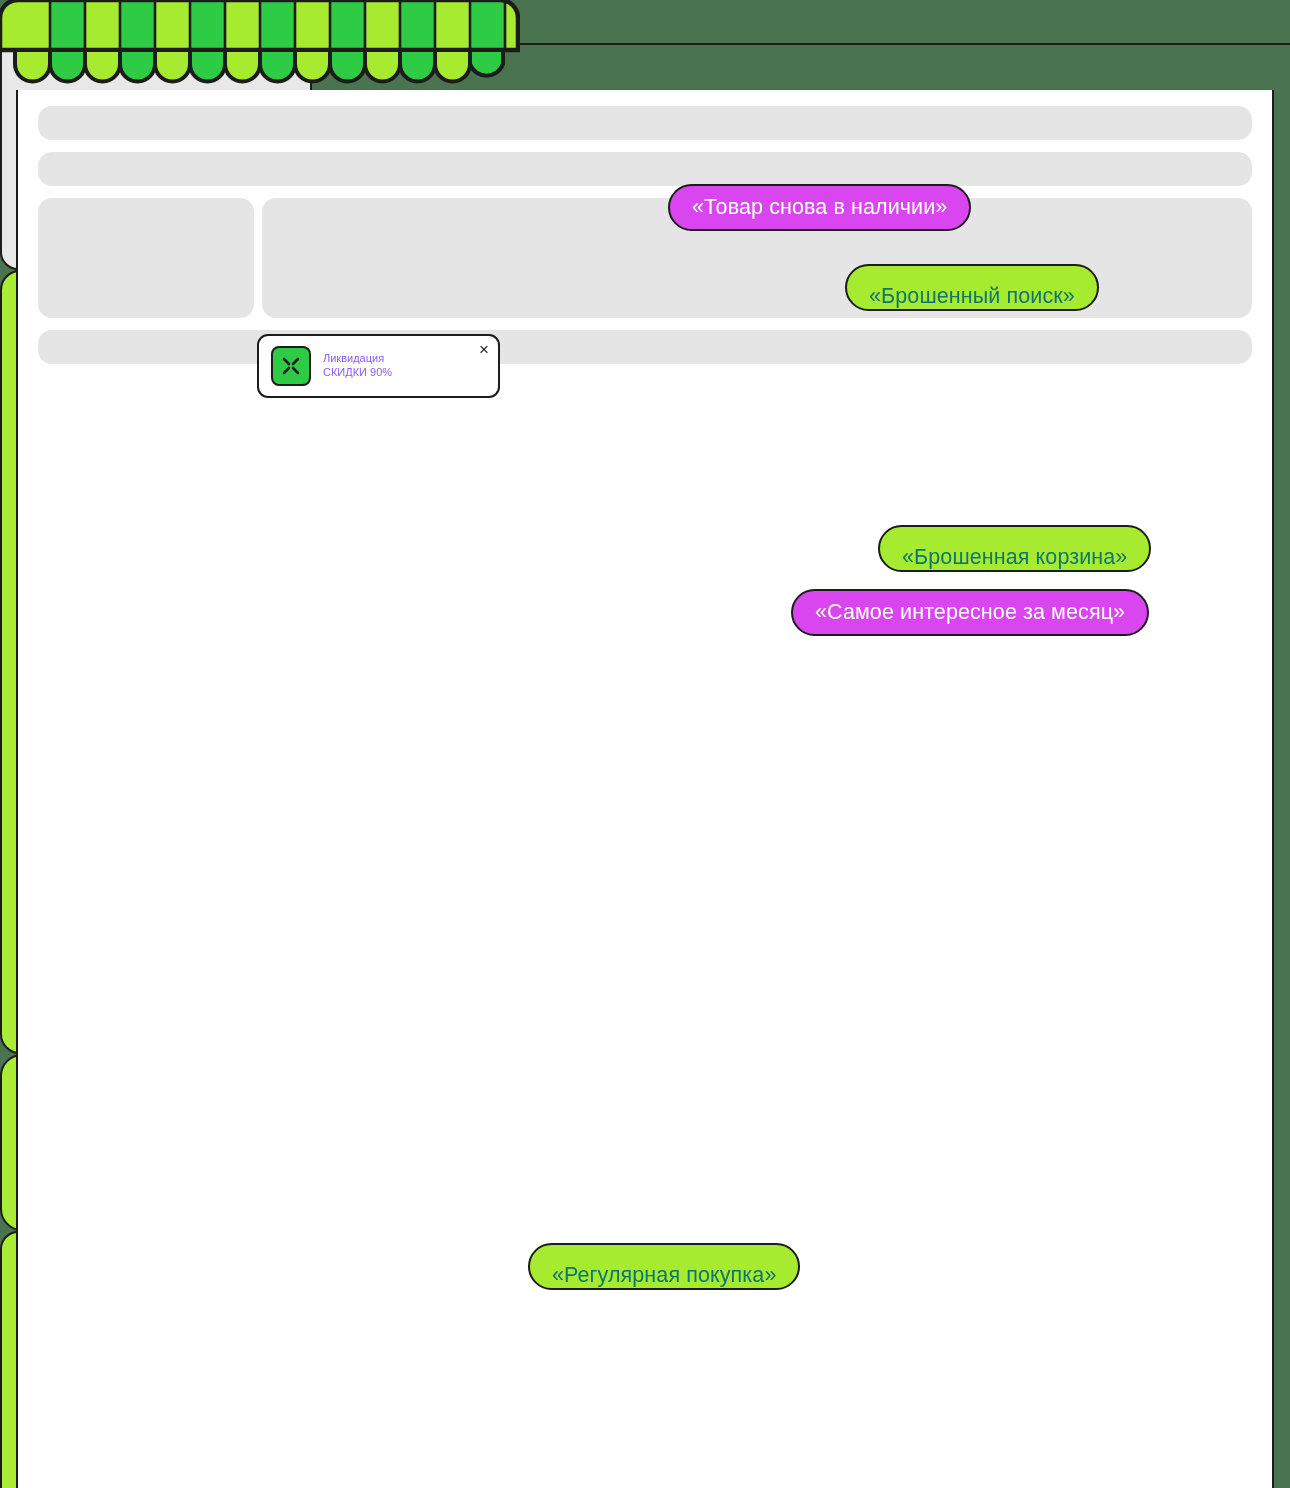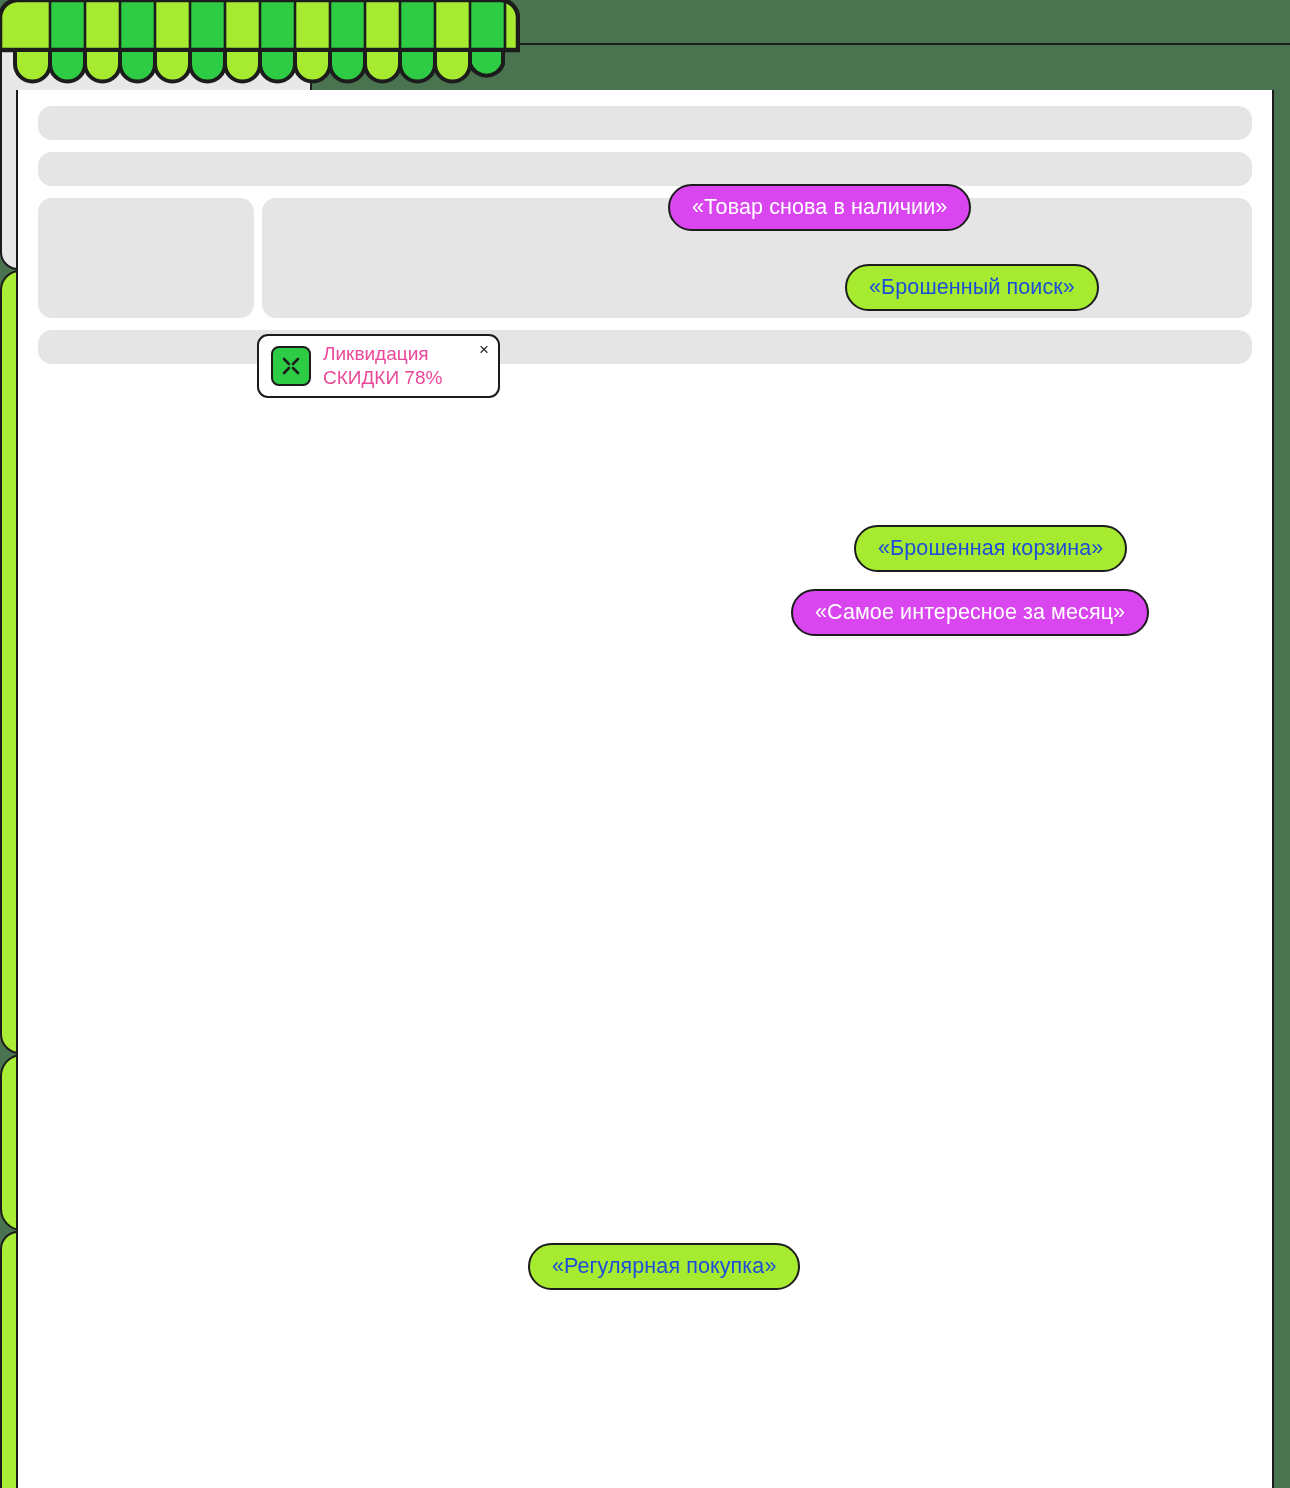--- a/index.html
+++ b/index.html
@@ -20,21 +20,21 @@
     box-sizing:border-box;
     border:2.5px solid #1C1C1C;
     border-radius:999px;
     font-size:21.5px;
     font-weight:500;
     letter-spacing:.1px;
     white-space:nowrap;
     padding:0 22px;
     height:47px;
   }
-  .pill.light{background:#A7EB31;color:#1d4ed8;}
+  .pill.light{background:#A7EB31;color:#0f766e;align-items:flex-end;}
   .pill.dark{background:#d946ef;color:#FFFFFF;}
 
   
   .chartpanel{
     left:274px;top:124px;width:312px;height:270px;
     background:#E8E8E8;
     border:2.5px solid #1C1C1C;
     border-radius:18px;
     box-sizing:border-box;
   }
@@ -147,21 +147,21 @@
   .popup{
     position:absolute;left:239px;top:244px;width:243px;height:64px;
     background:#FFFFFF;border:2.5px solid #1C1C1C;border-radius:11px;
     box-sizing:border-box;display:flex;align-items:center;gap:12px;padding-left:12px;
   }
   .popicon{
     width:40px;height:40px;border-radius:8px;background:#2ECC44;
     border:2.5px solid #1C1C1C;box-sizing:border-box;
     display:flex;align-items:center;justify-content:center;flex:0 0 auto;
   }
-  .poptext{font-size:19px;line-height:1.25;color:#ec4899;}
+  .poptext{font-size:11px;line-height:1.25;color:#8b5cf6;}
   .popclose{position:absolute;right:9px;top:5px;font-size:17px;color:#1C1C1C;line-height:1;}
 </style>
 </head>
 <body>
 
 <div class="stage">
 
   <svg class="abs" style="left:105px;top:185px;" width="95" height="80">
     <g stroke="#2B2B2B" stroke-width="5" stroke-linecap="round">
       <line x1="22" y1="22" x2="40" y2="35"></line>
@@ -341,21 +341,21 @@
             <g stroke="#1C1C1C" stroke-width="2.6" stroke-linecap="round">
               <line x1="5" y1="5" x2="10" y2="10"></line>
               <line x1="19" y1="5" x2="14" y2="10"></line>
               <line x1="5" y1="19" x2="10" y2="14"></line>
               <line x1="19" y1="19" x2="14" y2="14"></line>
             </g>
           </svg>
         </span>
         <span class="poptext">
           <span>Ликвидация</span><br>
-          <span>СКИДКИ 78%</span>
+          <span>СКИДКИ 90%</span>
         </span>
         <span class="popclose">×</span>
       </div>
     </div>
 
     <svg class="abs" style="left:-2.5px;top:-2.5px;" width="522" height="115">
       <defs>
         <clipPath id="awnTop">
           <path d="M2 20 a18 18 0 0 1 18 -18 H502 a18 18 0 0 1 18 18 V52 H2 Z"></path>
         </clipPath>
@@ -409,21 +409,21 @@
       </g>
     </svg>
   </div>
 
   <div class="pill dark" style="left:668px;top:184px;">
       <span>«Товар снова в наличии»</span>
     </div>
   <div class="pill light" style="left:845px;top:264px;">
       <span>«Брошенный поиск»</span>
     </div>
-  <div class="pill light" style="left:854px;top:525px;">
+  <div class="pill light" style="left:878px;top:525px;">
       <span>«Брошенная корзина»</span>
     </div>
   <div class="pill dark" style="left:791px;top:589px;">
       <span>«Самое интересное за месяц»</span>
     </div>
   <div class="pill light" style="left:528px;top:1243px;">
       <span>«Регулярная покупка»</span>
     </div>
 
 </div>

